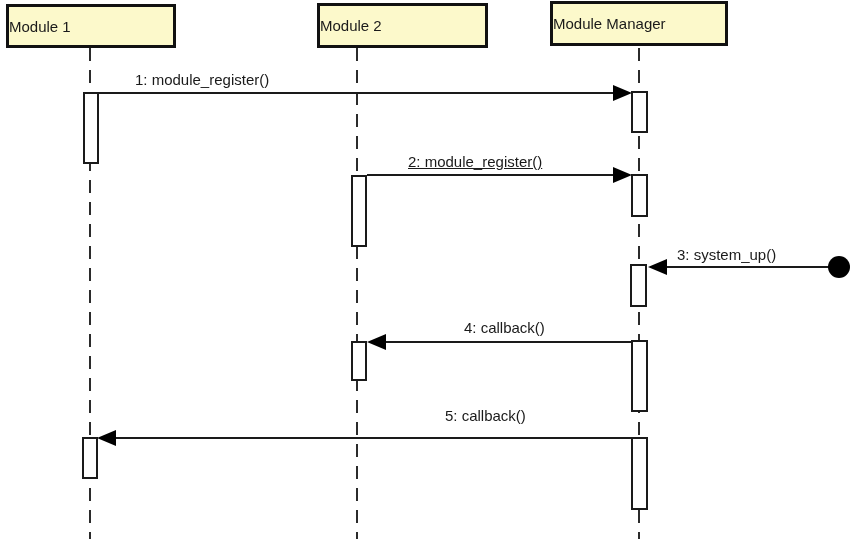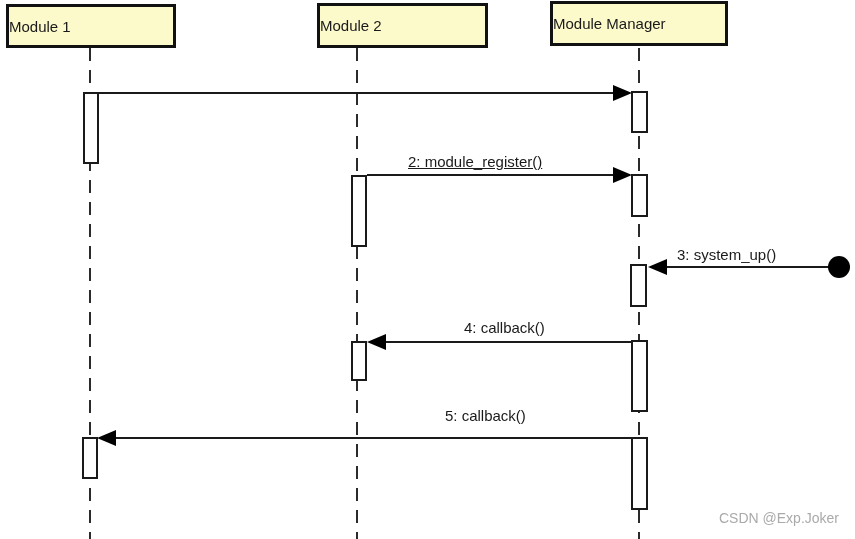--- a/index.html
+++ b/index.html
@@ -104,33 +104,33 @@
   <div class="activation" id="act-m2-1"></div>
   <div class="activation" id="act-mm-2"></div>
   <div class="activation" id="act-mm-3"></div>
   <div class="activation" id="act-m2-2"></div>
   <div class="activation" id="act-mm-4"></div>
   <div class="activation" id="act-m1-2"></div>
   <div class="activation" id="act-mm-5"></div>
 
   <div class="msg-line" id="line-1"></div>
   <div class="arrow-r" id="head-1"></div>
+  <div class="msg-label" id="label-1">1: module_register()</div>
 
   <div class="msg-line" id="line-2"></div>
   <div class="arrow-r" id="head-2"></div>
   <div class="msg-label" id="label-2">2: module_register()</div>
 
   <div class="msg-line" id="line-3"></div>
   <div class="arrow-l" id="head-3"></div>
   <div id="dot-3"></div>
   <div class="msg-label" id="label-3">3: system_up()</div>
 
   <div class="msg-line" id="line-4"></div>
   <div class="arrow-l" id="head-4"></div>
   <div class="msg-label" id="label-4">4: callback()</div>
 
   <div class="msg-line" id="line-5"></div>
   <div class="arrow-l" id="head-5"></div>
   <div class="msg-label" id="label-5">5: callback()</div>
 
-  <div class="watermark">CSDN @Exp.Joker</div>
 
 </div>
 
 </body></html>

